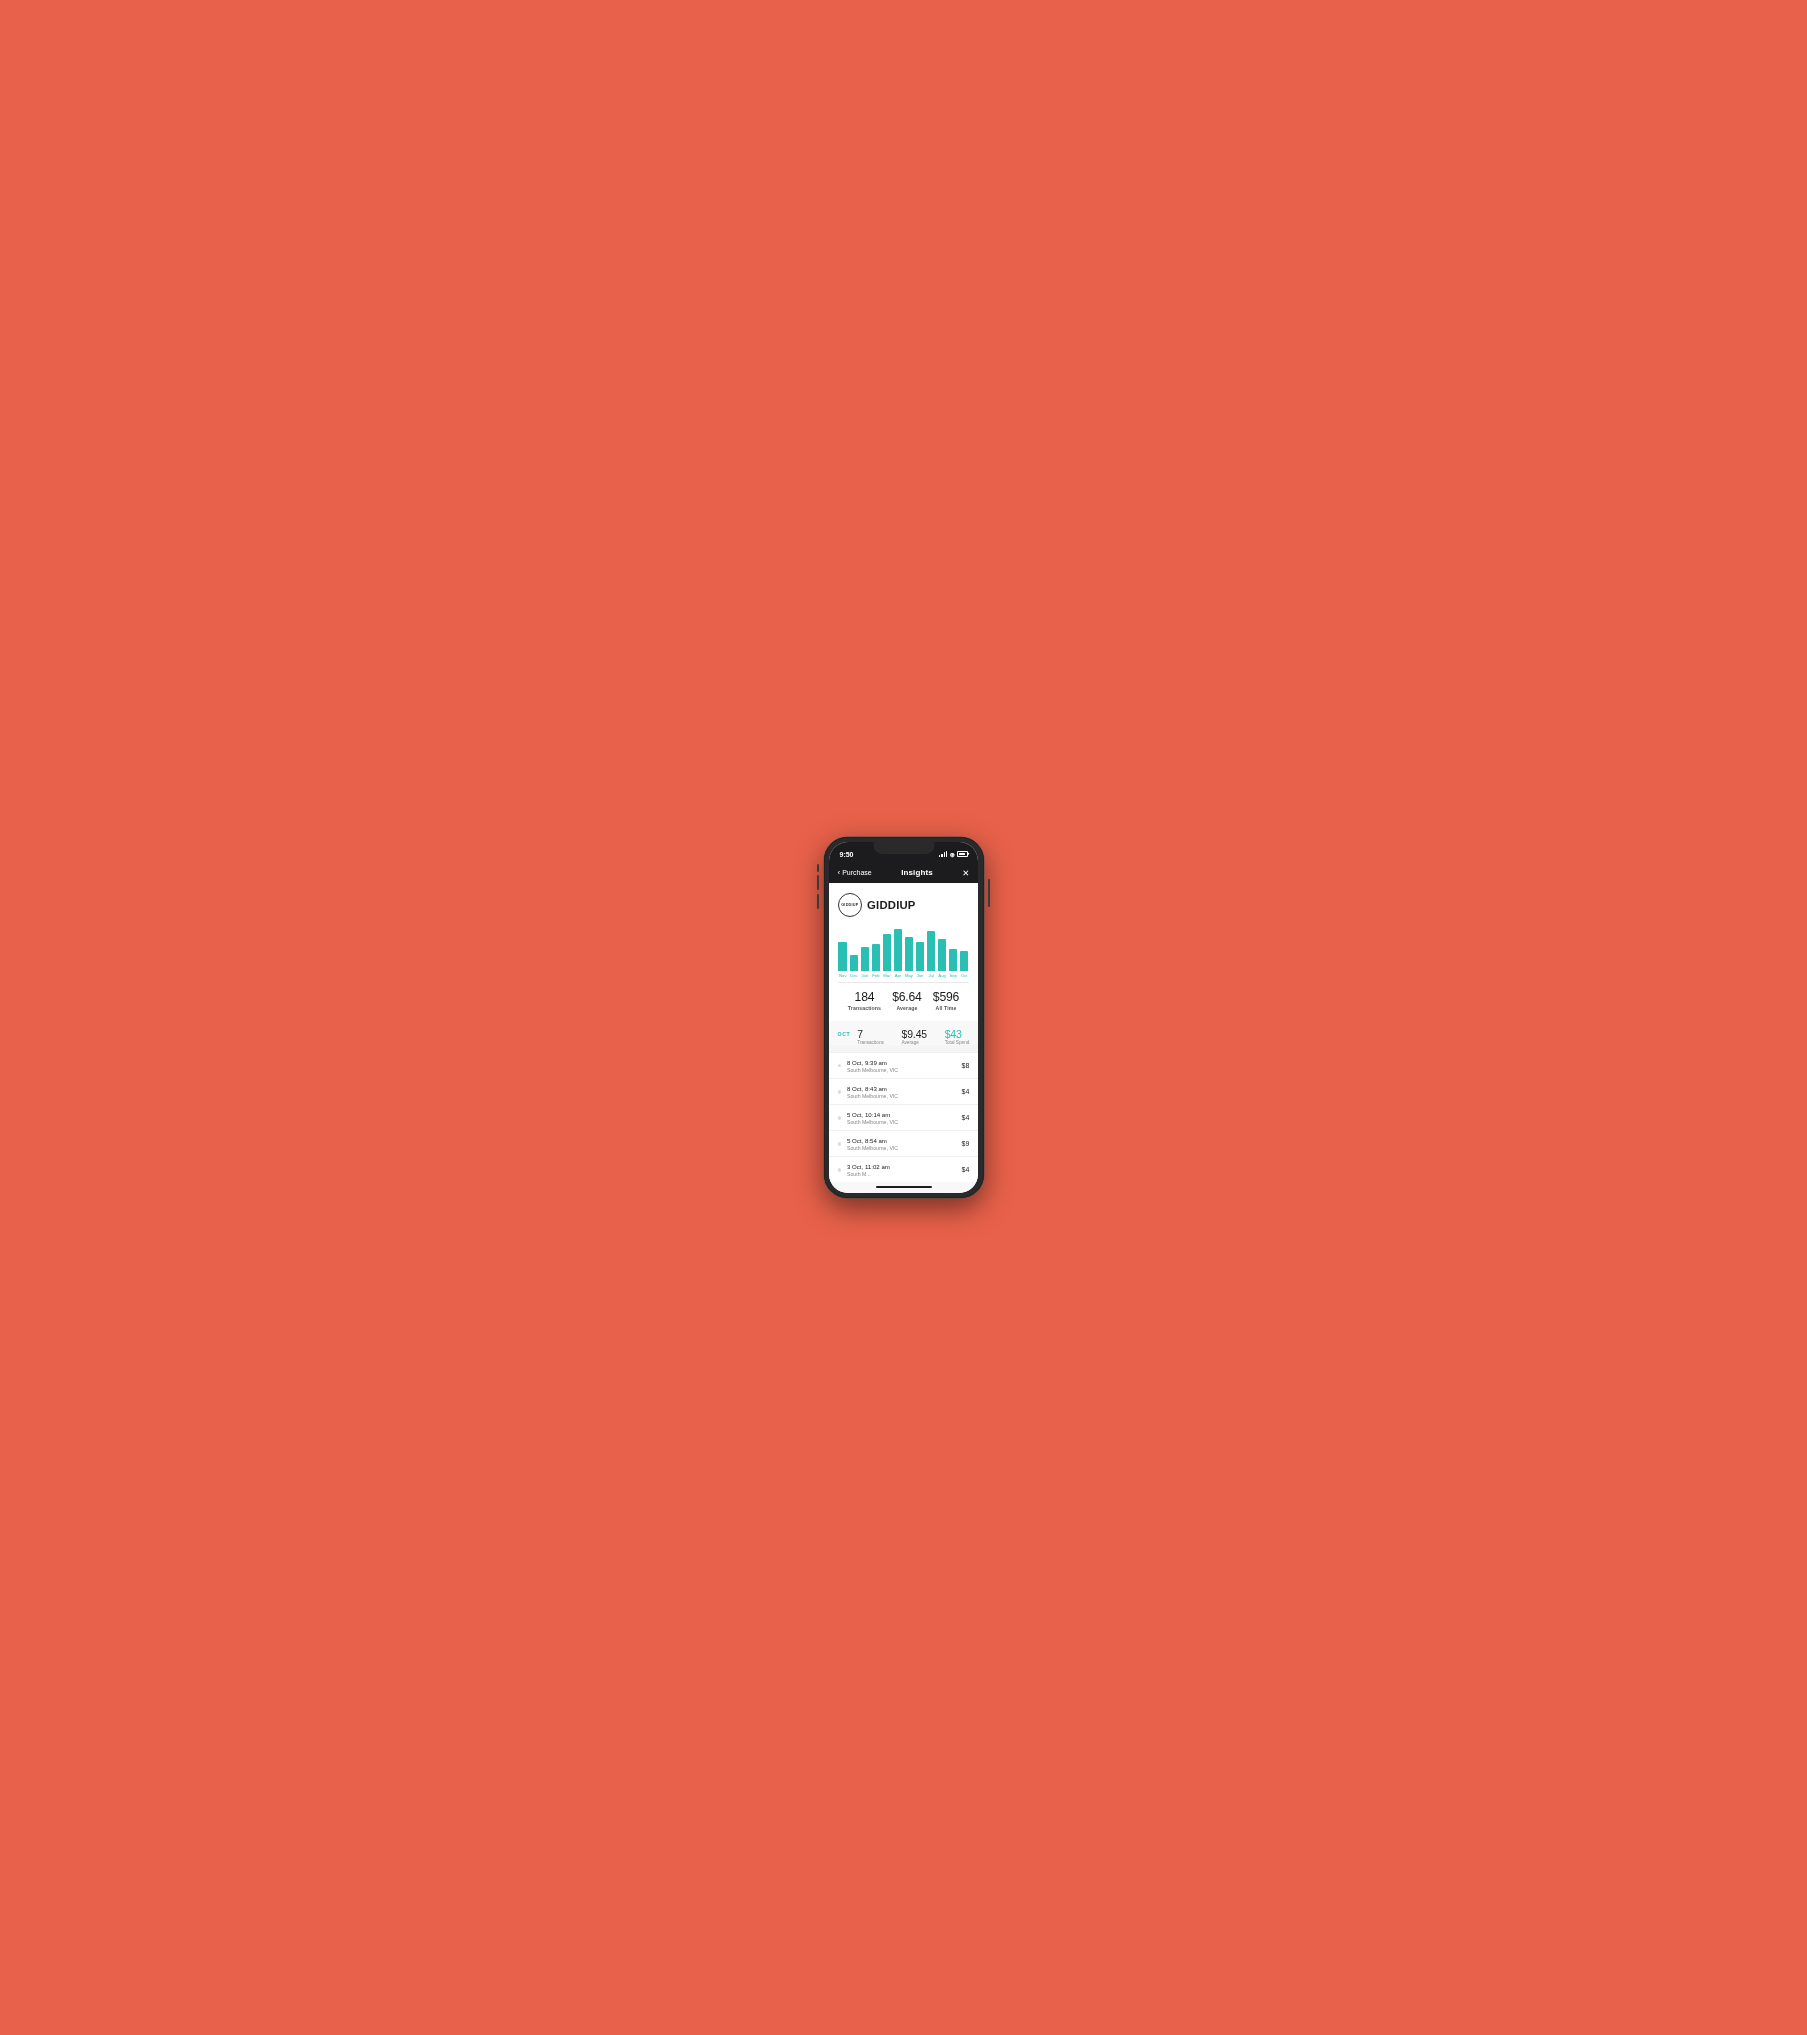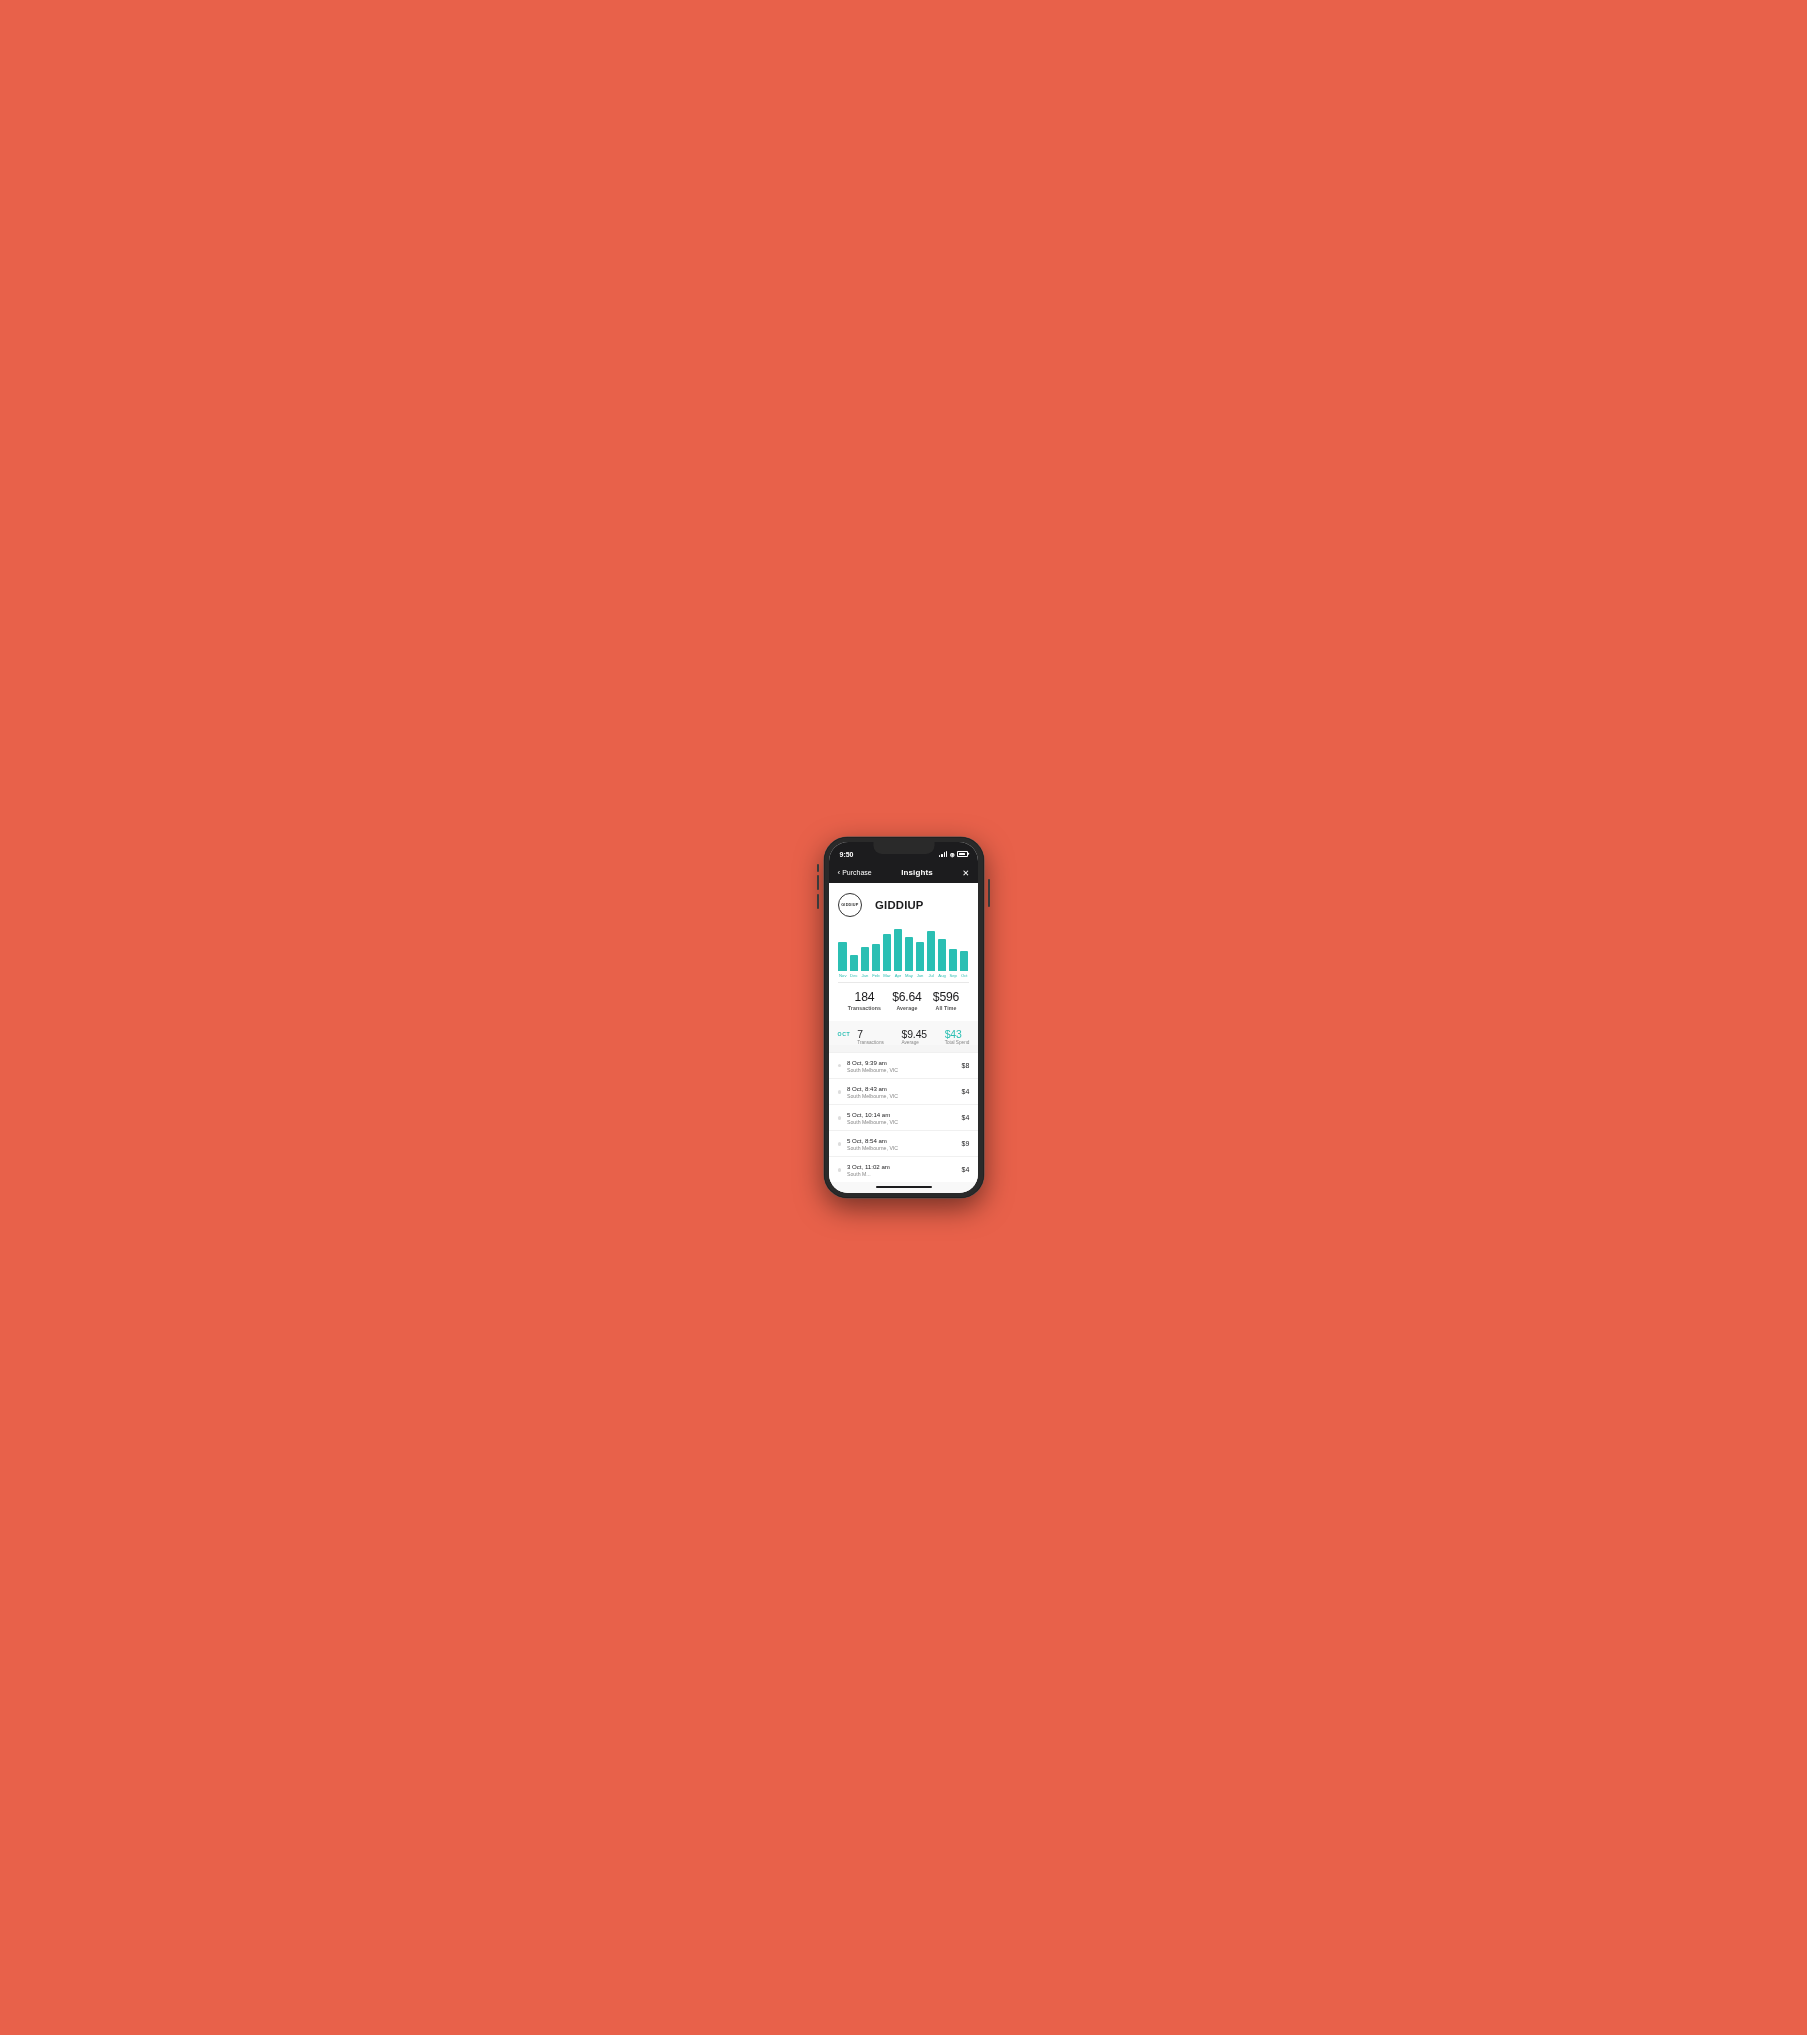--- a/index.html
+++ b/index.html
@@ -156,21 +156,21 @@
     .card-section {
       background: white;
       margin: 0;
       padding: 9.4px 8.5px 8.5px;
     }
 
     
     .brand-header {
       display: flex;
       align-items: center;
-      gap: 13px;
+      gap: 5px;
       margin-bottom: 8.5px;
     }
 
     .brand-logo {
       width: 24.5px;
       height: 24.5px;
       border-radius: 50%;
       border: 0.9px solid #333;
       display: flex;
       align-items: center;

